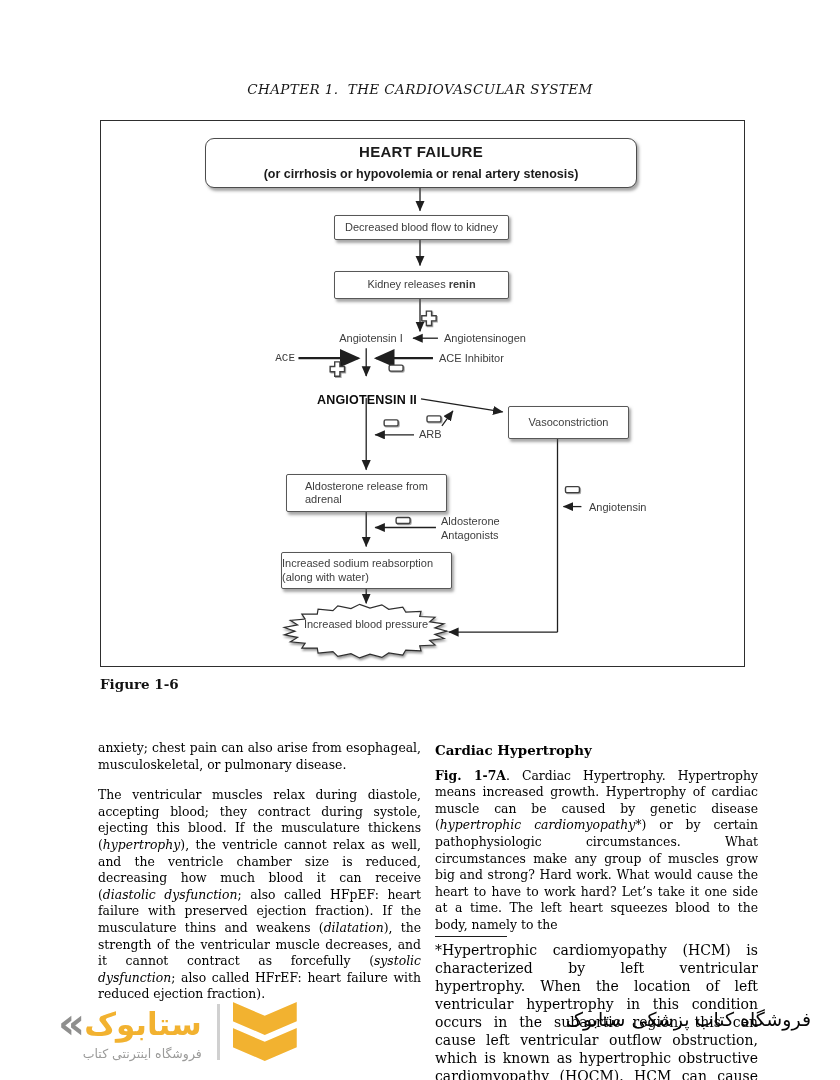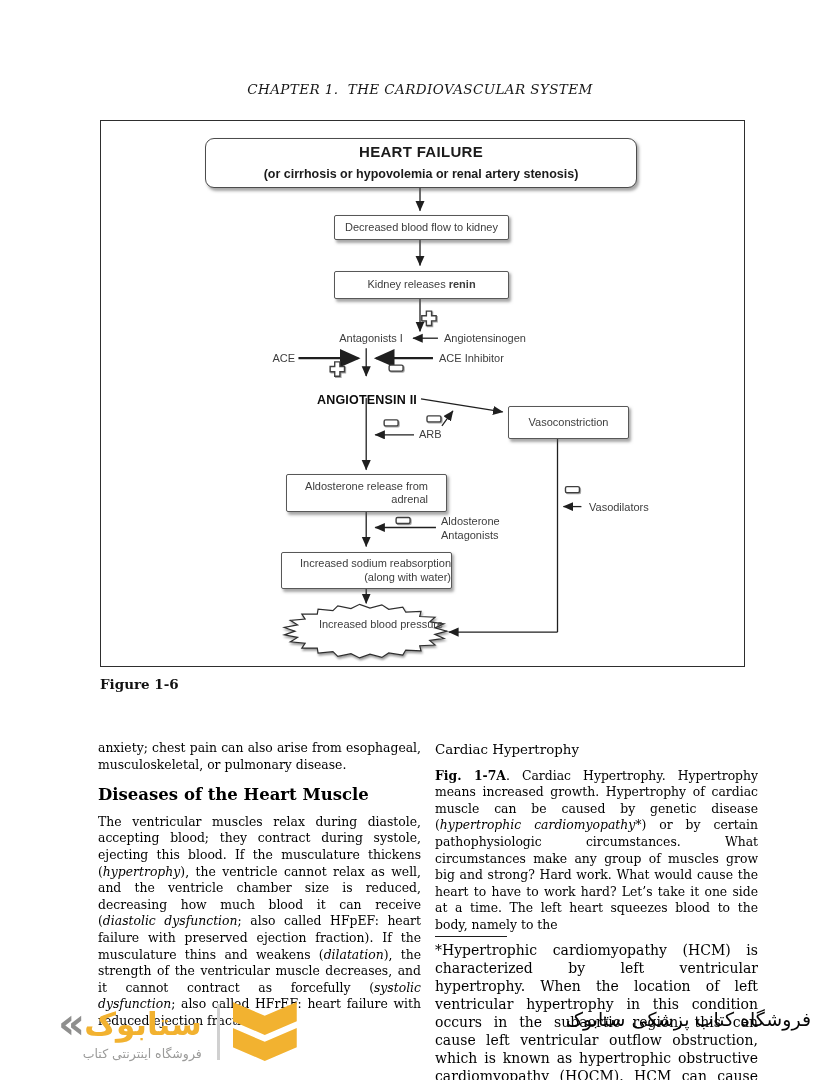--- a/index.html
+++ b/index.html
@@ -16,39 +16,39 @@
   .figure-frame { position:absolute; left:100px; top:120px; width:645px; height:547px;
     border:1.6px solid #2e2e2e; background:#fff; }
   .connectors { position:absolute; left:0; top:0; width:100%; height:100%; }
   .cline { stroke:#1f1f1f; stroke-width:1.3; fill:none; }
   .cline.thick { stroke-width:2.3; }
   .sign { fill:#ffffff; stroke:#3f3f3f; stroke-width:1.4; filter:drop-shadow(1px 1.2px .7px rgba(0,0,0,.35)); }
   .burst { fill:#ffffff; stroke:#2e2e2e; stroke-width:1.2; filter:drop-shadow(1.5px 2px 1px rgba(0,0,0,.4)); }
 
   .dbox { position:absolute; background:#fff; border:1.3px solid #585858; border-radius:2px;
     box-shadow:2px 2.5px 3px rgba(80,80,80,.5);
-    display:flex; flex-direction:column; align-items:center; justify-content:center; text-align:right;
+    display:flex; flex-direction:column; align-items:center; justify-content:center; text-align:left;
     font-family:"Liberation Sans","DejaVu Sans",sans-serif; font-size:11px; color:#3d3d3d; line-height:13.5px; }
   .dbox.hf { border-radius:9px; border-color:#4c4c4c; }
   .hf-title { font-size:15px; font-weight:bold; color:#1b1b1b; letter-spacing:.3px; }
   .hf-sub { font-size:12.5px; font-weight:bold; color:#1b1b1b; margin-top:10px; }
 
   .dlabel { position:absolute; font-family:"Liberation Sans","DejaVu Sans",sans-serif;
     font-size:11px; color:#3d3d3d; line-height:13.5px; }
   .tc { text-align:center; }
   .ang2 { font-weight:bold; font-size:12.5px; color:#0c0c0c; letter-spacing:.2px;margin-top:12px; }
 
   .figure-caption { position:absolute; left:100px; top:676px; font-weight:bold; font-size:13.5px; color:#111; }
 
   
   .columns { position:absolute; left:98px; top:740px; width:660px; display:flex; gap:14px; color:#000000; }
   .col { width:323px; text-align:justify; font-size:12.4px; line-height:16.6px; }
   .intro-para { margin-bottom:14px; }
   .left-heading { font-size:16.5px; font-weight:bold; margin:0 0 10px; }
-  .right-heading { font-size:13.4px; font-weight:normal; margin:2px 0 9px; text-align:left; }
+  .right-heading { font-size:13.4px; font-weight:bold; margin:2px 0 9px; text-align:left; }
   .run-i { font-style:italic; }
   .run-b { font-weight:bold; }
   .c-accent { color:var(--accent); }
   .c-dark { color:#151515; }
   .footnote { margin-top:2px; font-size:14px; line-height:18px; }
   .fn-rule { width:72px; height:0; border-top:1.2px solid #1c1c1c; margin-bottom:4px; }
 
   
   .brand { position:absolute; left:58px; top:1002px; display:flex; align-items:center; }
   .brand-text { display:flex; flex-direction:column; align-items:flex-end; }
@@ -138,37 +138,36 @@
       <div class="hf-sub">(or cirrhosis or hypovolemia or renal artery stenosis)</div>
     </div>
     <div class="dbox" style="left:233px; top:150px; width:175px; height:28px;">
         <span><span>Kidney releases </span><span class="run-b">renin</span></span>
       </div>
     <div class="dbox" style="left:233px; top:94px; width:175px; height:25px;">Decreased blood flow to kidney</div>
     <div class="dbox" style="left:407px; top:285px; width:121px; height:33px;">Vasoconstriction</div>
     <div class="dbox" style="left:185px; top:353px; width:161px; height:38px; padding:0 18px;">Aldosterone release from adrenal</div>
     <div class="dbox" style="left:180px; top:431px; width:171px; height:37px;">Increased sodium reabsorption (along with water)</div>
 
-    <div class="dlabel tc" style="left:231px; top:211px; width:78px;">Antagonists I</div>
+    <div class="dlabel tc" style="left:231px; top:211px; width:78px;">Angiotensin I</div>
     <div class="dlabel" style="left:343px; top:211px; width:100px;">Angiotensinogen</div>
-    <div class="dlabel" style="left:162px; top:231px; width:32px; text-align:right;">ACE</div>
+    <div class="dlabel" style="left:162px; top:231px; width:32px; text-align:right;font-family:Liberation Mono, monospace;">ACE</div>
     <div class="dlabel" style="left:338px; top:231px; width:90px;">ACE Inhibitor</div>
     <div class="dlabel tc ang2" style="left:196px; top:261px; width:140px;">ANGIOTENSIN II</div>
     <div class="dlabel" style="left:318px; top:307px; width:40px;">ARB</div>
     <div class="dlabel" style="left:340px; top:394px; width:76px;">Aldosterone Antagonists</div>
-    <div class="dlabel" style="left:488px; top:380px; width:90px;">Vasodilators</div>
-    <div class="dlabel tc" style="left:210px; top:497px; width:140px;">Increased blood pressure</div>
+    <div class="dlabel" style="left:488px; top:380px; width:90px;">Angiotensin</div>
+    <div class="dlabel tc" style="left:195px; top:497px; width:140px;">Increased blood pressure</div>
   </div>
 
   <div class="figure-caption">Figure 1-6</div>
 
   <div class="columns">
     <div class="col">
       <p class="intro-para">anxiety; chest pain can also arise from esophageal, musculoskeletal, or pulmonary disease.</p>
-      <div class="left-heading">Diseases of the Heart Muscle</div>
       <p><span><span>The ventricular muscles relax during diastole, accepting blood; they contract during systole, ejecting this blood. If the musculature thickens (</span><span class="run-i">hypertrophy</span><span>), the ventricle cannot relax as well, and the ventricle chamber size is reduced, decreasing how much blood it can receive (</span><span class="run-i">diastolic dysfunction</span><span>; also called HFpEF: heart failure with preserved ejection fraction). If the musculature thins and weakens (</span><span class="run-i">dilatation</span><span>), the strength of the ventricular muscle decreases, and it cannot contract as forcefully (</span><span class="run-i">systolic dysfunction</span><span>; also called HFrEF: heart failure with reduced ejection fraction).</span></span></p>
     </div>
     <div class="col">
       <div class="right-heading">Cardiac Hypertrophy</div>
       <p><span><span class="run-b">Fig. 1-7A</span><span>. Cardiac Hypertrophy. Hypertrophy means increased growth. Hypertrophy of cardiac muscle can be caused by genetic disease (</span><span class="run-i">hypertrophic cardiomyopathy*</span><span>) or by certain pathophysiologic circumstances. What circumstances make any group of muscles grow big and strong? Hard work. What would cause the heart to have to work hard? Let’s take it one side at a time. The left heart squeezes blood to the body, namely to the</span></span></p>
       <div class="footnote">
         <div class="fn-rule"></div>
         <p>*Hypertrophic cardiomyopathy (HCM) is characterized by left ventricular hypertrophy. When the location of left ventricular hypertrophy in this condition occurs in the subaortic region, this can cause left ventricular outflow obstruction, which is known as hypertrophic obstructive cardiomyopathy (HOCM). HCM can cause symptoms of fatigue, dyspnea, chest pain, syncope, or even sudden death.</p>
       </div>
     </div>

